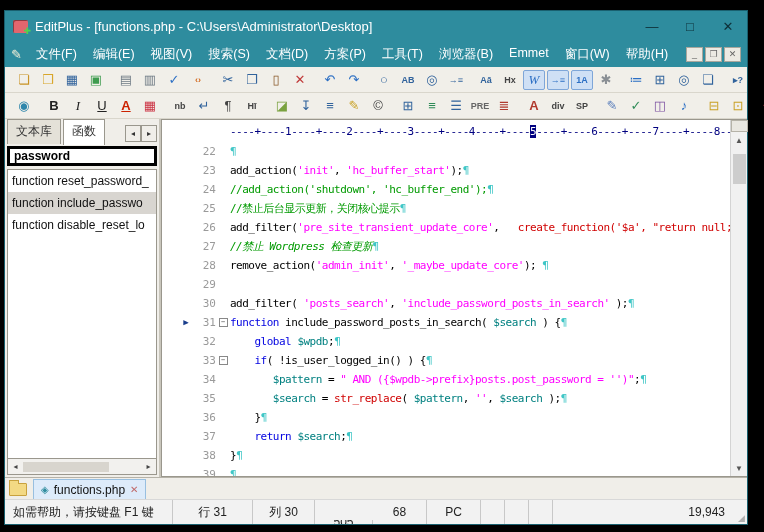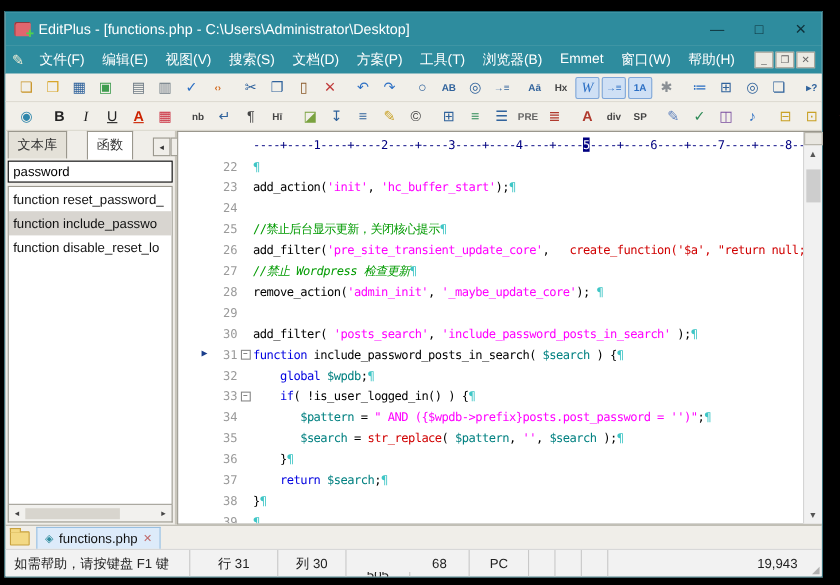--- a/index.html
+++ b/index.html
@@ -37,30 +37,30 @@
   .tbtn.boldg { font-weight:bold; }
   .tbtn.italg { font-style:italic; font-family:"Liberation Serif",serif; }
   .tbtn.undlg { text-decoration:underline; }
   .tbtn.active { background:#cfe0f5; border-color:#7ea6d8; }
   .tsep { width:1px; height:18px; background:#c9c6bc; margin:0 3px; }
 
   
   .main { flex:1; display:flex; min-height:0; }
   .sidebar { width:156px; flex:0 0 auto; display:flex; flex-direction:column; background:#f0eee9;
     border-right:2px solid #c9c6bc; }
-  .sidetabs { height:25px; display:flex; align-items:flex-end; padding:2px 2px 0 2px; gap:18px; }
+  .sidetabs { height:25px; display:flex; align-items:flex-end; padding:2px 2px 0 2px; gap:2px; }
   .stab { font-size:12px; padding:3px 8px 4px 8px; border:1px solid #9a978d; border-bottom:none;
     background:#e4e1d8; color:#333; white-space:nowrap; }
   .stab.active { background:#fff; position:relative; top:1px; padding-bottom:5px; }
   .tabarrows { margin-left:auto; display:flex; margin-bottom:2px; }
   .tarrow { width:16px; height:17px; border:1px solid #9a978d; background:#f0eee9; font-size:8px;
     color:#333; display:flex; align-items:center; justify-content:center; }
   .sfilter { margin:2px 2px 2px 2px; }
-  .sfilter input { width:100%; height:20px; border:1px solid #000000; font-size:12px;
-    padding:1px 4px; font-family:"Liberation Sans",sans-serif; background:#fff; }
+  .sfilter input { width:100%; height:20px; border:3px solid #000000; font-size:12px;
+    padding:1px 4px; font-family:"Liberation Sans",sans-serif; background:#fff;font-weight:bold; }
   .slist { flex:1; background:#fff; border:1px solid #9a978d; margin:1px 2px 0 2px; overflow:hidden; }
   .slist-item { height:22px; line-height:22px; font-size:12px; padding-left:4px; white-space:nowrap;
     overflow:hidden; color:#111; }
   .slist-item.selected { background:#d8d5d0; }
   .shscroll { height:16px; margin:0 2px 2px 2px; border:1px solid #9a978d; border-top:none;
     background:#f2f1ee; display:flex; align-items:center; }
   .harrow { width:15px; height:100%; font-size:8px; color:#444; display:flex; align-items:center;
     justify-content:center; }
   .hthumb { width:86px; height:10px; background:#d8d5ce; }
 
@@ -260,21 +260,21 @@
       </div>
     </div>
 
     <div class="editor">
       <div class="edrow">
         <div class="edcol">
           <div class="ruler"><span>----+----1----+----2----+----3----+----4----+----</span><span class="hl">5</span><span>----+----6----+----7----+----8----+----+</span></div>
           <div class="code" id="code-lines">
               <div class="cl"><span class="cmark"></span><span class="cnum">22</span><span class="cfold"></span><span class="ctext"><span class="pilcrow">¶</span></span></div>
               <div class="cl"><span class="cmark"></span><span class="cnum">23</span><span class="cfold"></span><span class="ctext"><span style="color: rgb(0, 0, 0);">add_action(</span><span style="color: rgb(255, 0, 255);">'init'</span><span style="color: rgb(0, 0, 0);">, </span><span style="color: rgb(255, 0, 255);">'hc_buffer_start'</span><span style="color: rgb(0, 0, 0);">);</span><span class="pilcrow">¶</span></span></div>
-              <div class="cl"><span class="cmark"></span><span class="cnum">24</span><span class="cfold"></span></div>
+              <div class="cl"><span class="cmark"></span><span class="cnum">24</span><span class="cfold"></span><span class="ctext"><span style="color: rgb(0, 154, 0);">//add_action('shutdown', 'hc_buffer_end');</span><span class="pilcrow">¶</span></span></div>
               <div class="cl"><span class="cmark"></span><span class="cnum">25</span><span class="cfold"></span><span class="ctext"><span style="color: rgb(0, 154, 0);">//禁止后台显示更新，关闭核心提示</span><span class="pilcrow">¶</span></span></div>
               <div class="cl"><span class="cmark"></span><span class="cnum">26</span><span class="cfold"></span><span class="ctext"><span style="color: rgb(0, 0, 0);">add_filter(</span><span style="color: rgb(255, 0, 255);">'pre_site_transient_update_core'</span><span style="color: rgb(0, 0, 0);">,   </span><span style="color: rgb(208, 0, 0);">create_function('$a', "return null;"));</span></span></div>
               <div class="cl"><span class="cmark"></span><span class="cnum">27</span><span class="cfold"></span><span class="ctext"><span style="color: rgb(0, 154, 0); font-style: italic;">//禁止 Wordpress 检查更新</span><span class="pilcrow">¶</span></span></div>
               <div class="cl"><span class="cmark"></span><span class="cnum">28</span><span class="cfold"></span><span class="ctext"><span style="color: rgb(0, 0, 0);">remove_action(</span><span style="color: rgb(255, 0, 255);">'admin_init'</span><span style="color: rgb(0, 0, 0);">, </span><span style="color: rgb(255, 0, 255);">'_maybe_update_core'</span><span style="color: rgb(0, 0, 0);">); </span><span class="pilcrow">¶</span></span></div>
               <div class="cl"><span class="cmark"></span><span class="cnum">29</span><span class="cfold"></span></div>
               <div class="cl"><span class="cmark"></span><span class="cnum">30</span><span class="cfold"></span><span class="ctext"><span style="color: rgb(0, 0, 0);">add_filter( </span><span style="color: rgb(255, 0, 255);">'posts_search'</span><span style="color: rgb(0, 0, 0);">, </span><span style="color: rgb(255, 0, 255);">'include_password_posts_in_search'</span><span style="color: rgb(0, 0, 0);"> );</span><span class="pilcrow">¶</span></span></div>
               <div class="cl"><span class="cmark">▶</span><span class="cnum">31</span><span class="cfold"><span class="foldbox">−</span></span><span class="ctext"><span style="color: rgb(0, 0, 224);">function</span><span style="color: rgb(0, 0, 0);"> include_password_posts_in_search( </span><span style="color: rgb(0, 128, 128);">$search</span><span style="color: rgb(0, 0, 0);"> ) {</span><span class="pilcrow">¶</span></span></div>
               <div class="cl"><span class="cmark"></span><span class="cnum">32</span><span class="cfold"></span><span class="ctext"><span style="color: rgb(0, 0, 0);">    </span><span style="color: rgb(0, 0, 224);">global</span><span style="color: rgb(0, 0, 0);"> </span><span style="color: rgb(0, 128, 128);">$wpdb</span><span style="color: rgb(0, 0, 0);">;</span><span class="pilcrow">¶</span></span></div>
               <div class="cl"><span class="cmark"></span><span class="cnum">33</span><span class="cfold"><span class="foldbox">−</span></span><span class="ctext"><span style="color: rgb(0, 0, 0);">    </span><span style="color: rgb(0, 0, 224);">if</span><span style="color: rgb(0, 0, 0);">( !is_user_logged_in() ) {</span><span class="pilcrow">¶</span></span></div>
               <div class="cl"><span class="cmark"></span><span class="cnum">34</span><span class="cfold"></span><span class="ctext"><span style="color: rgb(0, 0, 0);">       </span><span style="color: rgb(0, 128, 128);">$pattern</span><span style="color: rgb(0, 0, 0);"> = </span><span style="color: rgb(255, 0, 255);">" AND ({$wpdb-&gt;prefix}posts.post_password = '')"</span><span style="color: rgb(0, 0, 0);">;</span><span class="pilcrow">¶</span></span></div>

